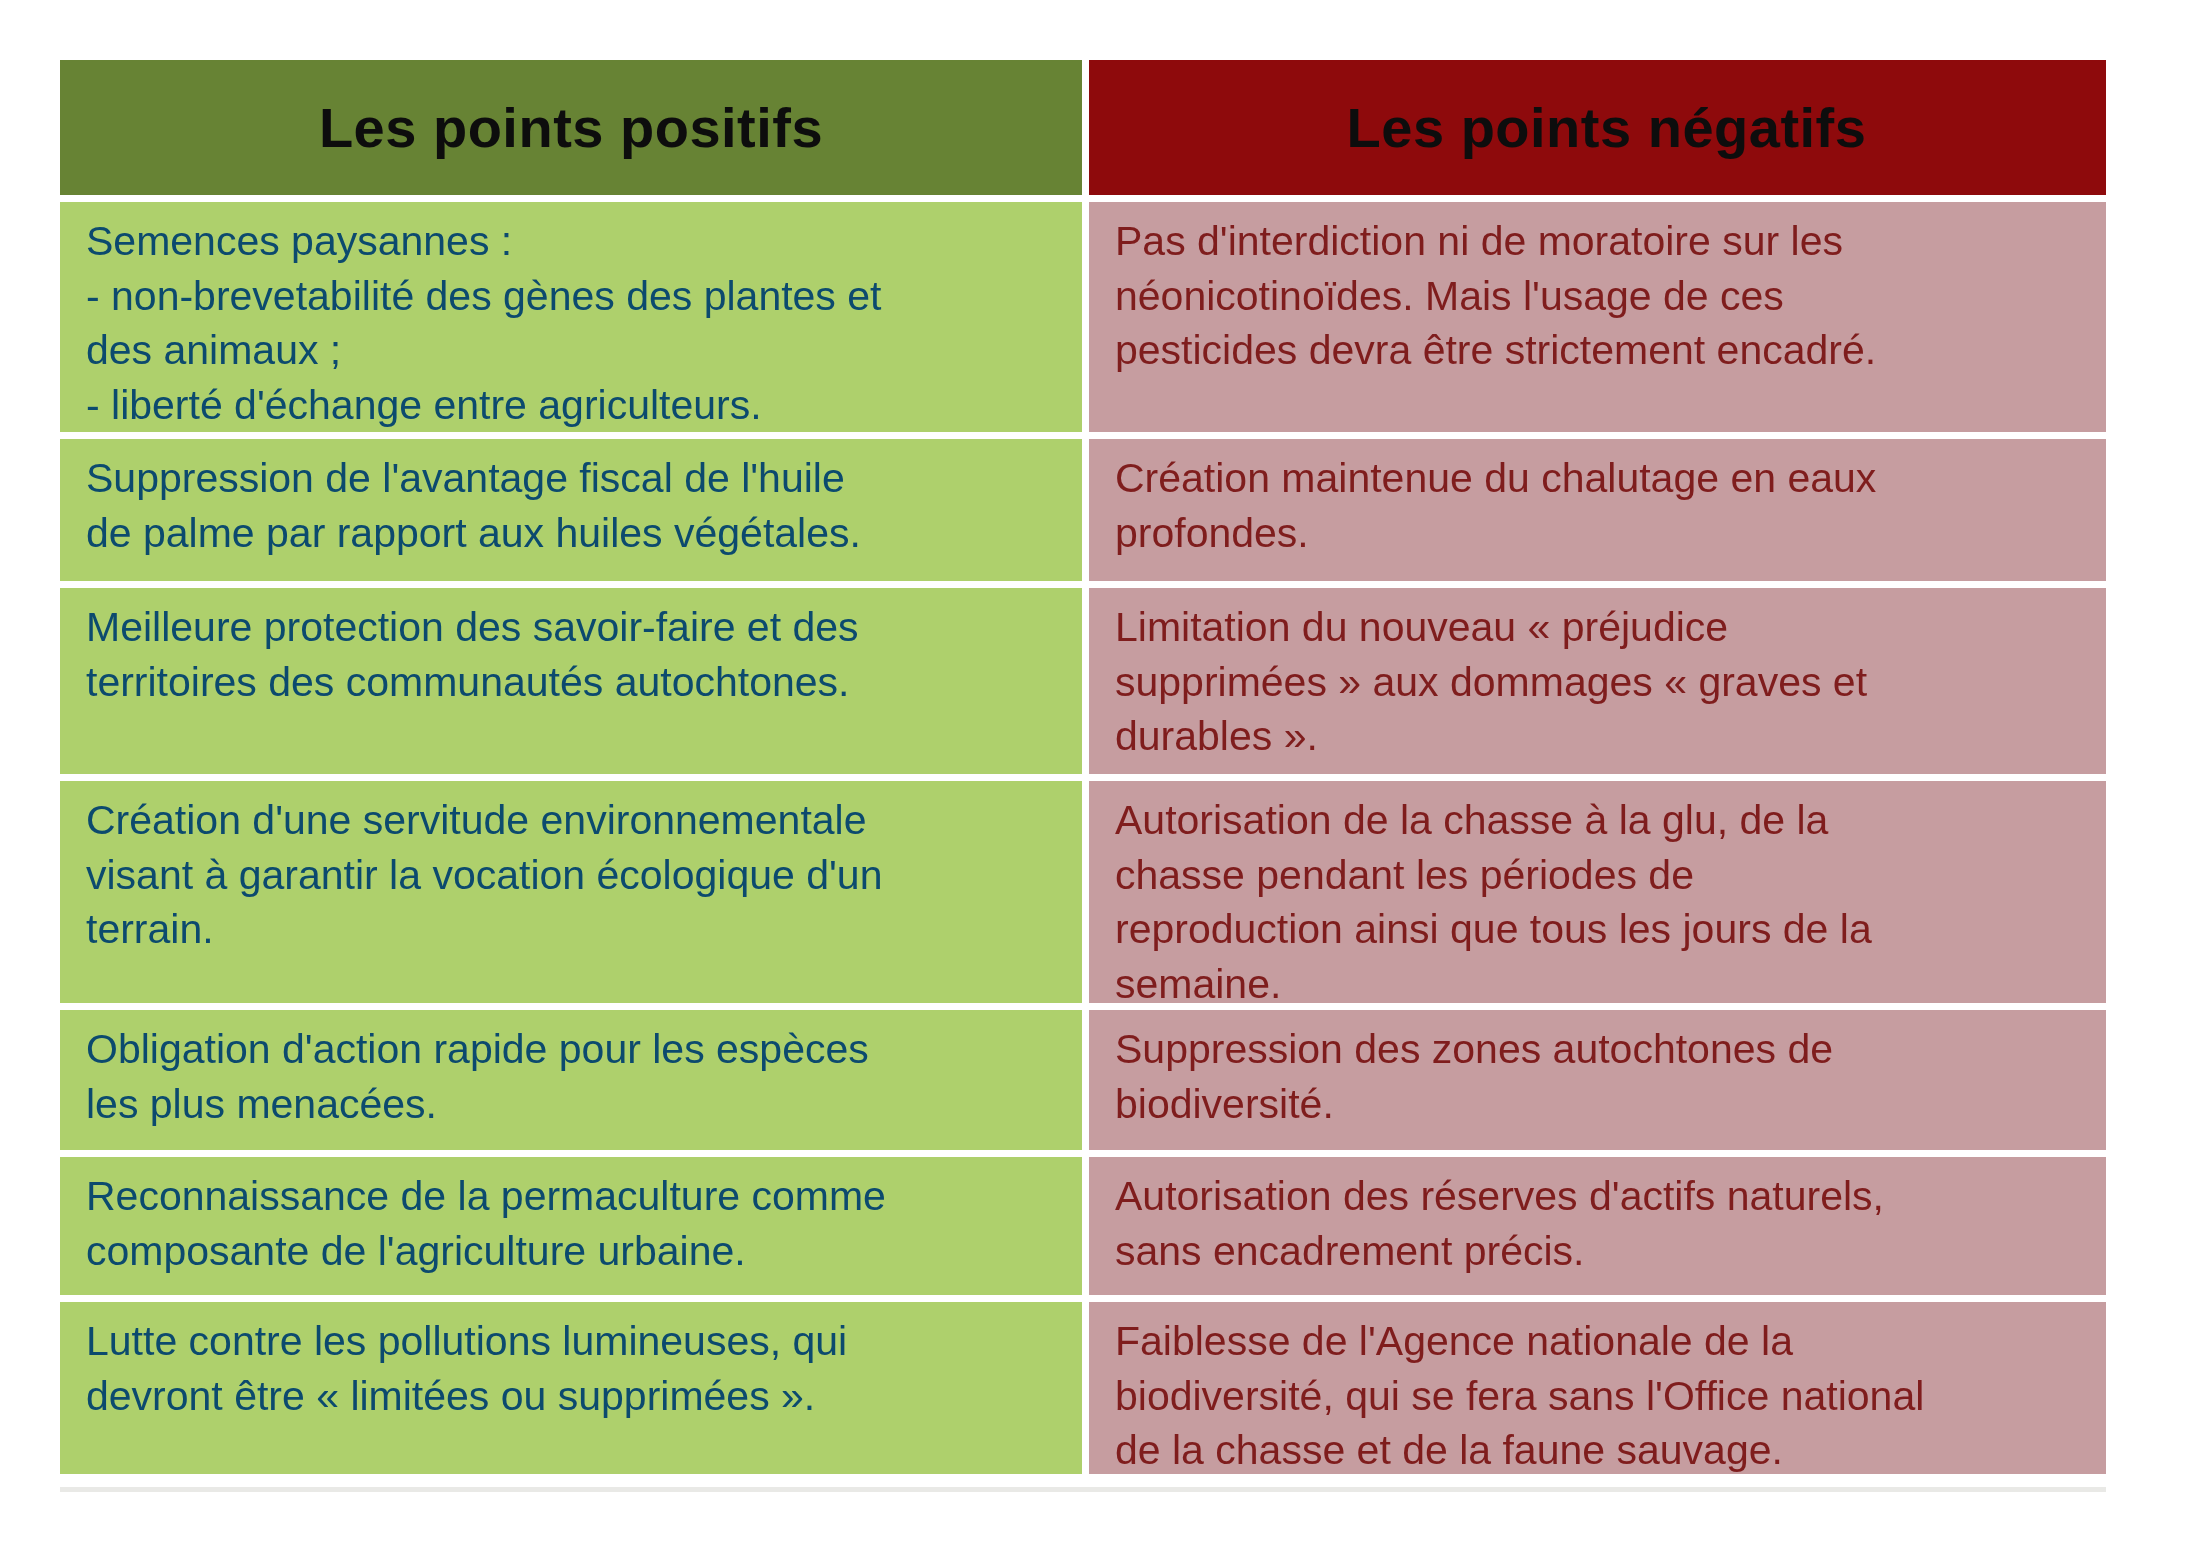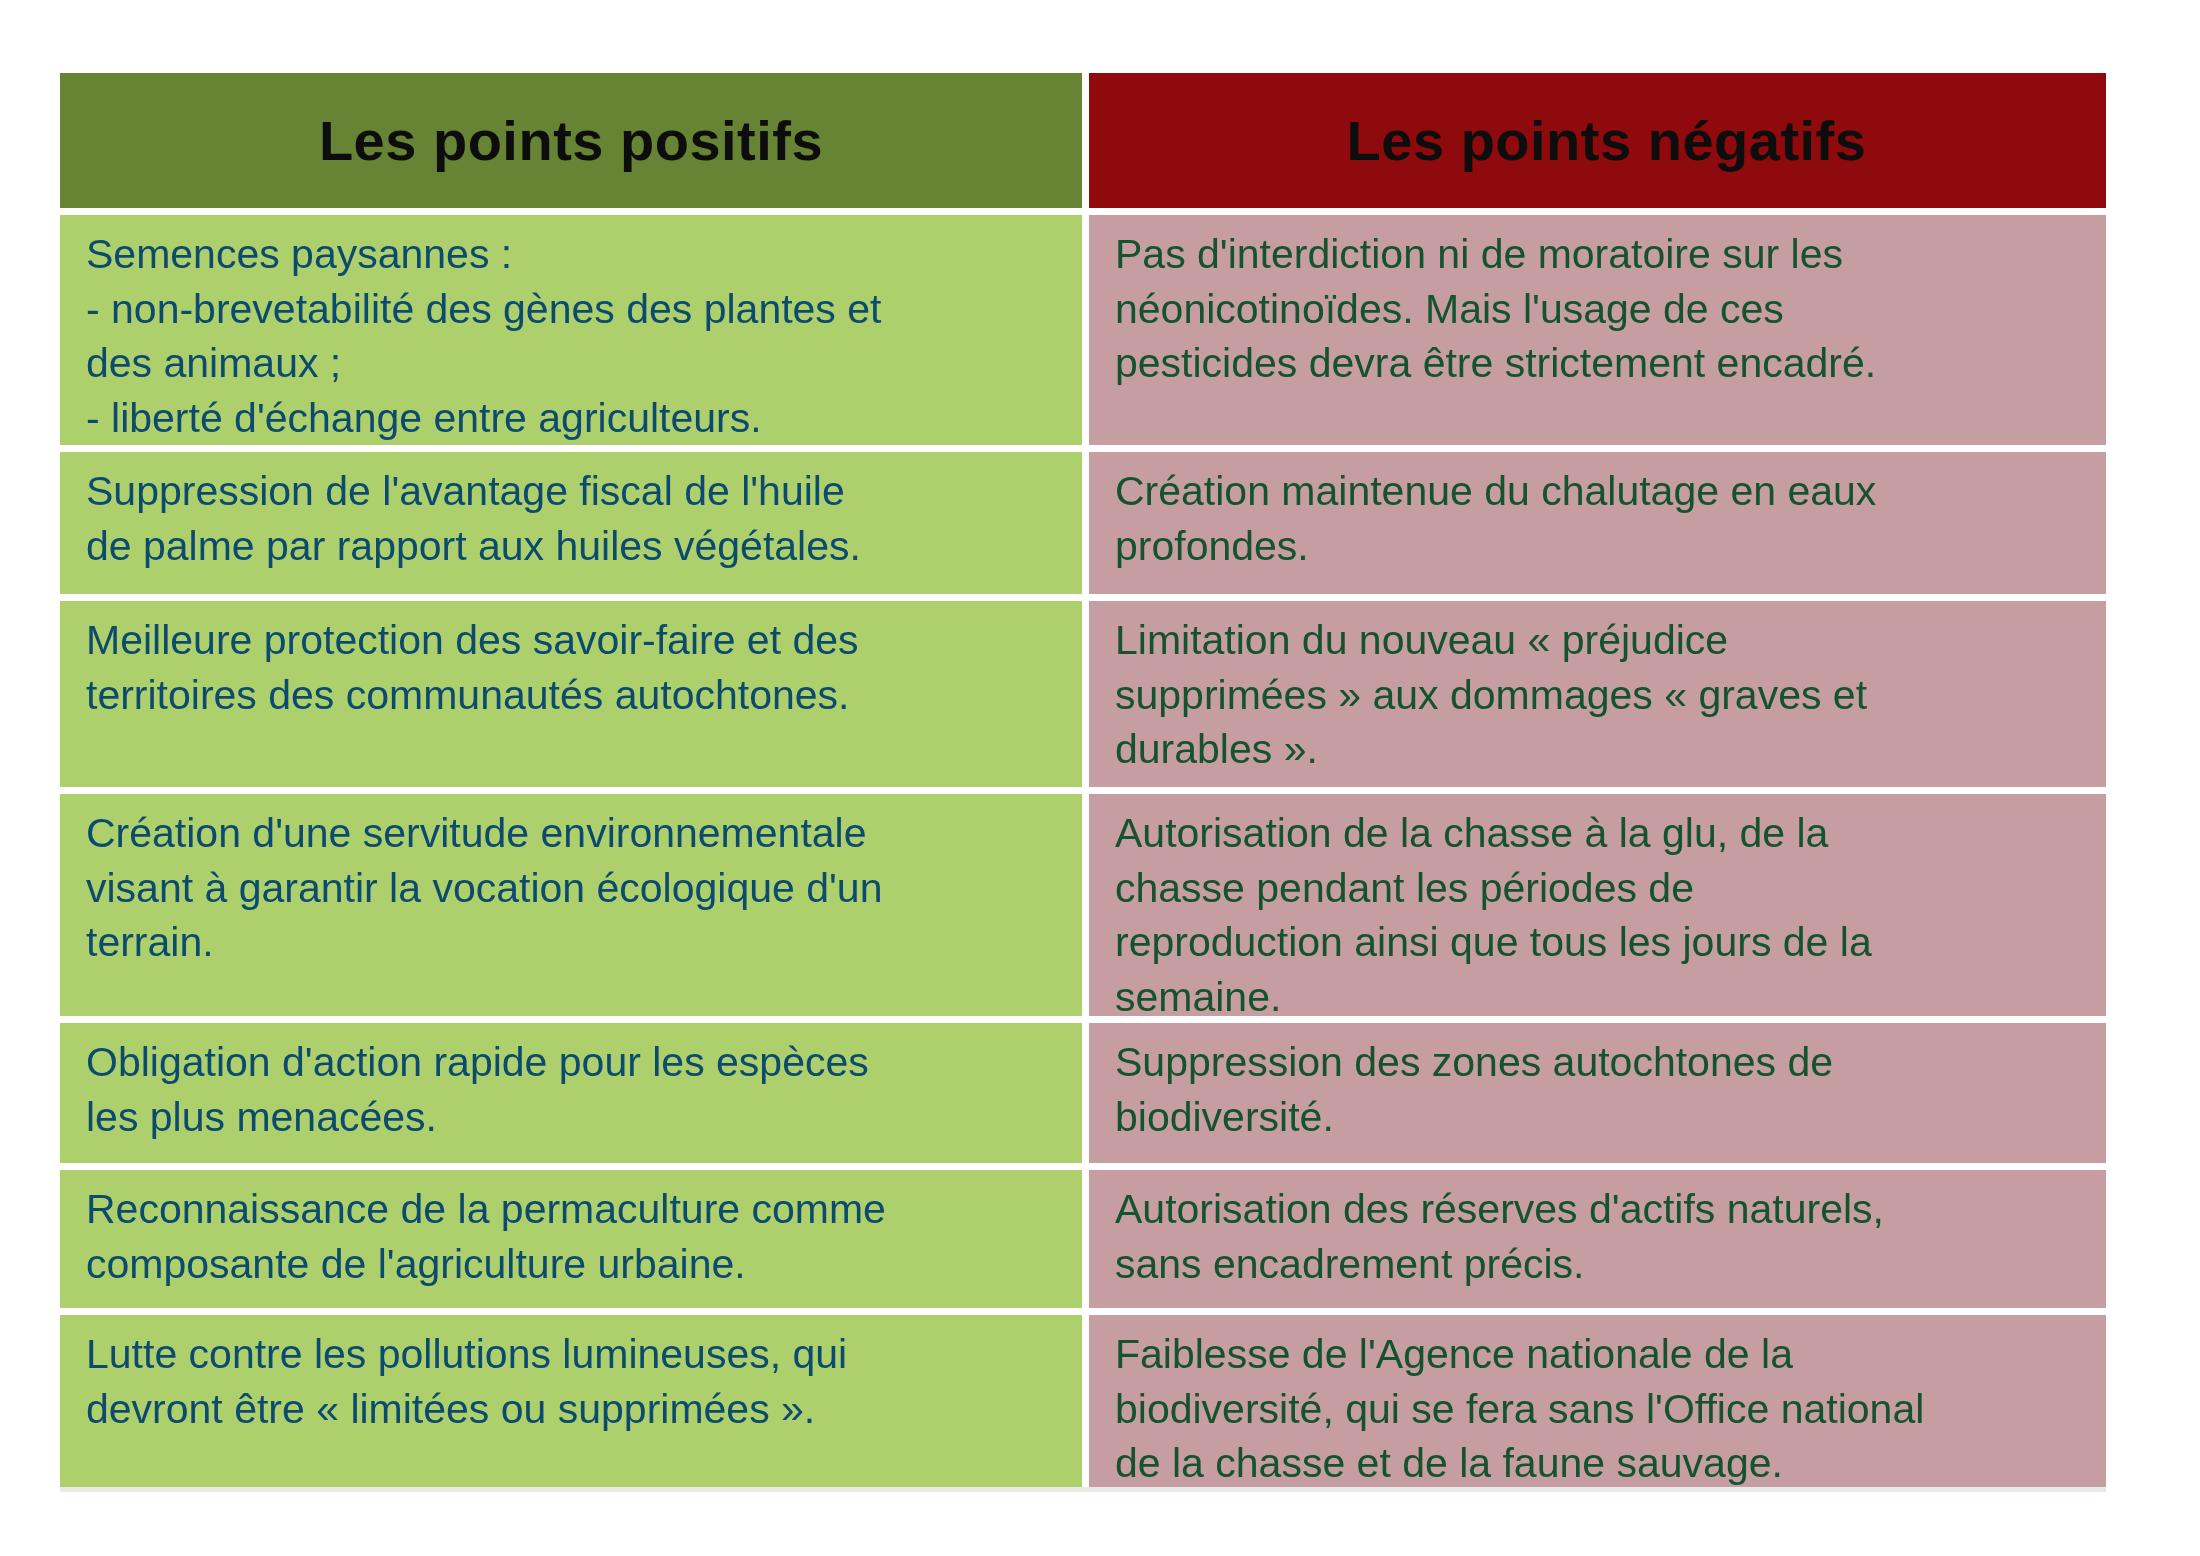--- a/index.html
+++ b/index.html
@@ -13,21 +13,21 @@
   .canvas {
     position: relative;
     width: 2200px;
     height: 1556px;
     background: #ffffff;
     overflow: hidden;
   }
   .tbl {
     position: absolute;
     left: 60px;
-    top: 73px;
+    top: 60px;
     width: 2046px;
     display: grid;
     grid-template-columns: 1022px 1017px;
     grid-template-rows: 135px 230px 142px 186px 222px 140px 138px 172px;
     gap: 7px;
     background: #ffffff;
   }
   .hdr {
     display: flex;
     align-items: center;
@@ -46,21 +46,21 @@
     white-space: pre-line;
     box-sizing: border-box;
     overflow: hidden;
   }
   .cell-pos {
     background: #aed06c;
     color: #0c4a6e;
   }
   .cell-neg {
     background: #c69da0;
-    color: #14532d;
+    color: #7f1d1d;
   }
   .tbl-bottom-shadow {
     position: absolute;
     left: 60px;
     top: 1487px;
     width: 2046px;
     height: 5px;
     background: #e9e9e6;
   }
 </style>

